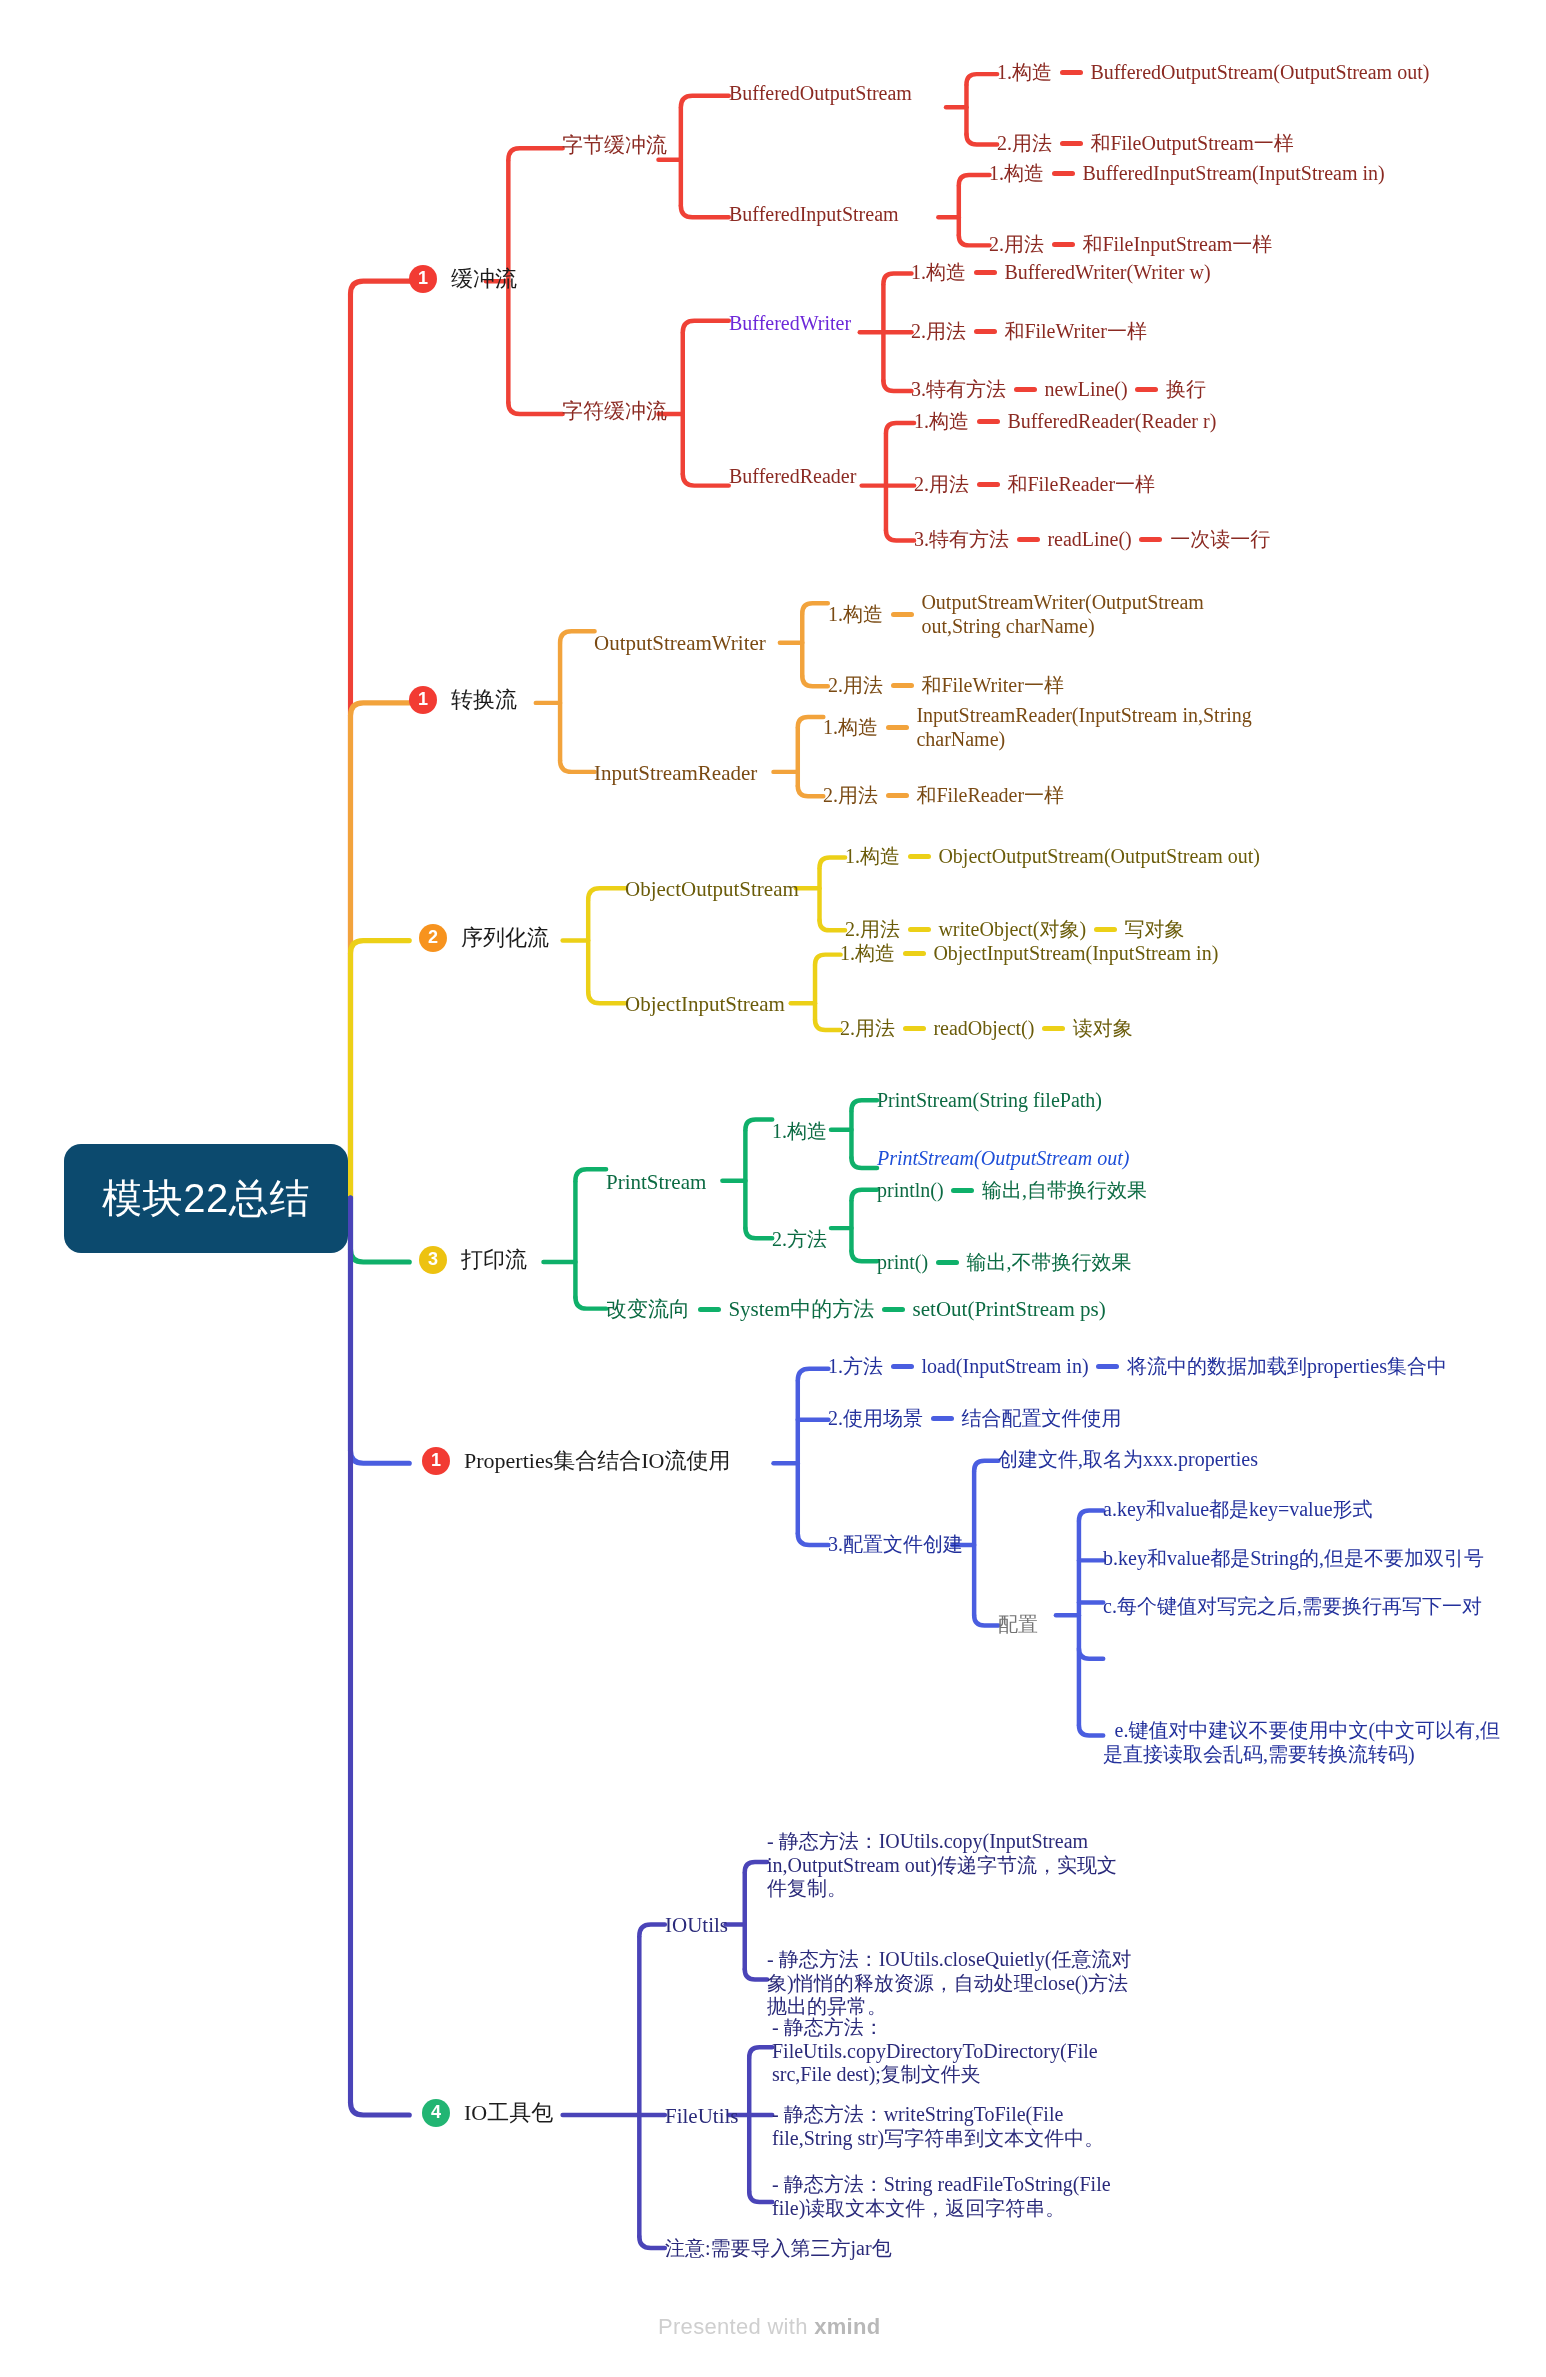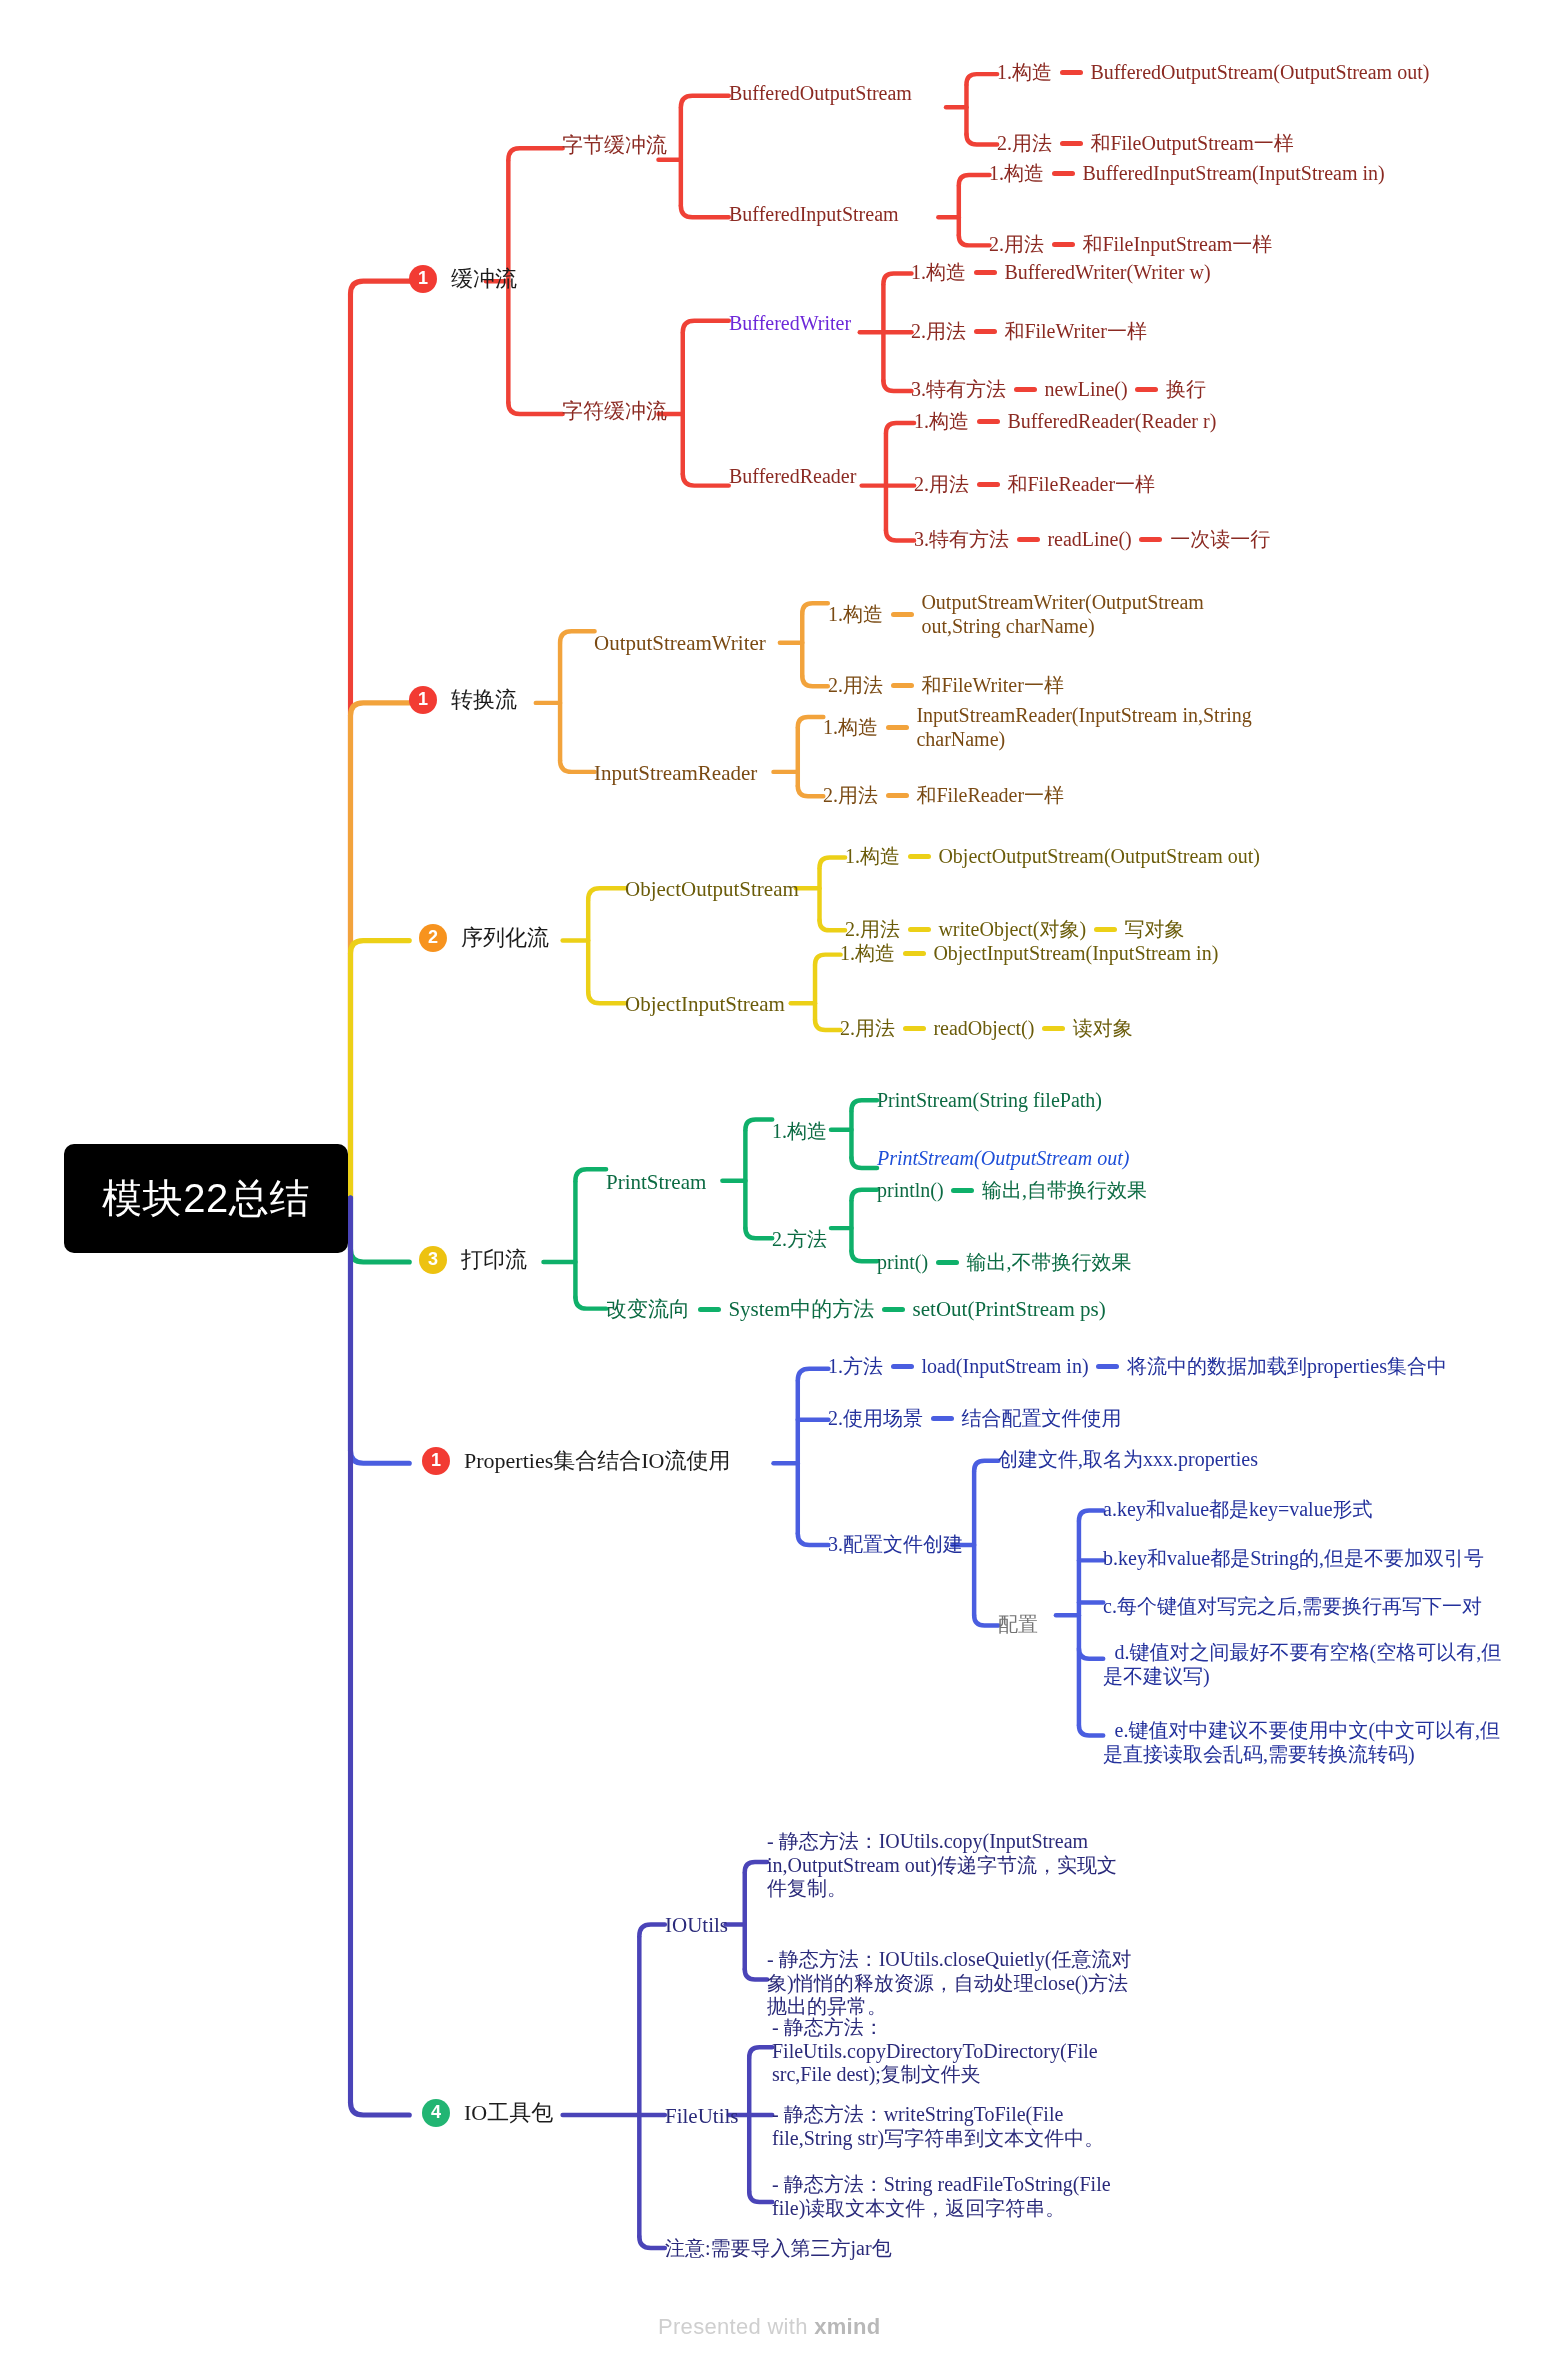--- a/index.html
+++ b/index.html
@@ -13,23 +13,23 @@
   }
   #canvas{position:absolute;left:0;top:0;width:1547px;height:2377px;}
   svg.links{position:absolute;left:0;top:0;width:1547px;height:2377px;pointer-events:none;}
 
   .node{position:absolute;white-space:pre;line-height:1.18;}
   .node.wrap{white-space:normal;}
 
   
   #root-node{
     position:absolute;
-    background:#000000;
+    background:#0c4a6e;
     color:#ffffff;
-    border-radius:10px;
+    border-radius:17px;
     display:flex;align-items:center;justify-content:center;
     font-size:40px;
     letter-spacing:0.6px;
     font-family:"Liberation Sans", sans-serif;
   }
 
   
   .topic{display:flex;align-items:center;gap:14px;}
   .badge{
     width:28px;height:28px;border-radius:50%;
@@ -416,21 +416,20 @@
   </div>
 
   <div class="node l3" style="left:828px;top:1533px;color:#23319c;">3.配置文件创建</div>
 
   <div class="node l4" style="left:998px;top:1448px;color:#23319c;">创建文件,取名为xxx.properties</div>
   <div class="node l4" style="left:998px;top:1613px;color:#737373;">配置</div>
 
   <div class="node l5" style="left:1103px;top:1498px;color:#23319c;max-width:415px;white-space:normal;">a.key和value都是key=value形式</div>
   <div class="node l5" style="left:1103px;top:1547px;color:#23319c;max-width:422px;white-space:normal;">b.key和value都是String的,但是不要加双引号</div>
   <div class="node l5" style="left:1103px;top:1595px;color:#23319c;max-width:422px;white-space:normal;">c.每个键值对写完之后,需要换行再写下一对</div>
-  <div class="node l5 wrap" style="left:1103px;top:1641px;color:#23319c;width:403px;text-indent:11.5px;">d.键值对之间最好不要有空格(空格可以有,但是不建议写)</div>
   <div class="node l5 wrap" style="left:1103px;top:1719px;color:#23319c;width:403px;text-indent:11.5px;">e.键值对中建议不要使用中文(中文可以有,但是直接读取会乱码,需要转换流转码)</div>
 
   <div class="node topic" style="left:422px;top:2099px;">
     <span class="badge" style="background:#22b573">4</span>
     <span class="topic-label">IO工具包</span>
   </div>
 
   <div class="node l2" style="left:665px;top:1913px;color:#2a2a7a;">IOUtils</div>
   <div class="node l2" style="left:665px;top:2104px;color:#2a2a7a;">FileUtils</div>
 

